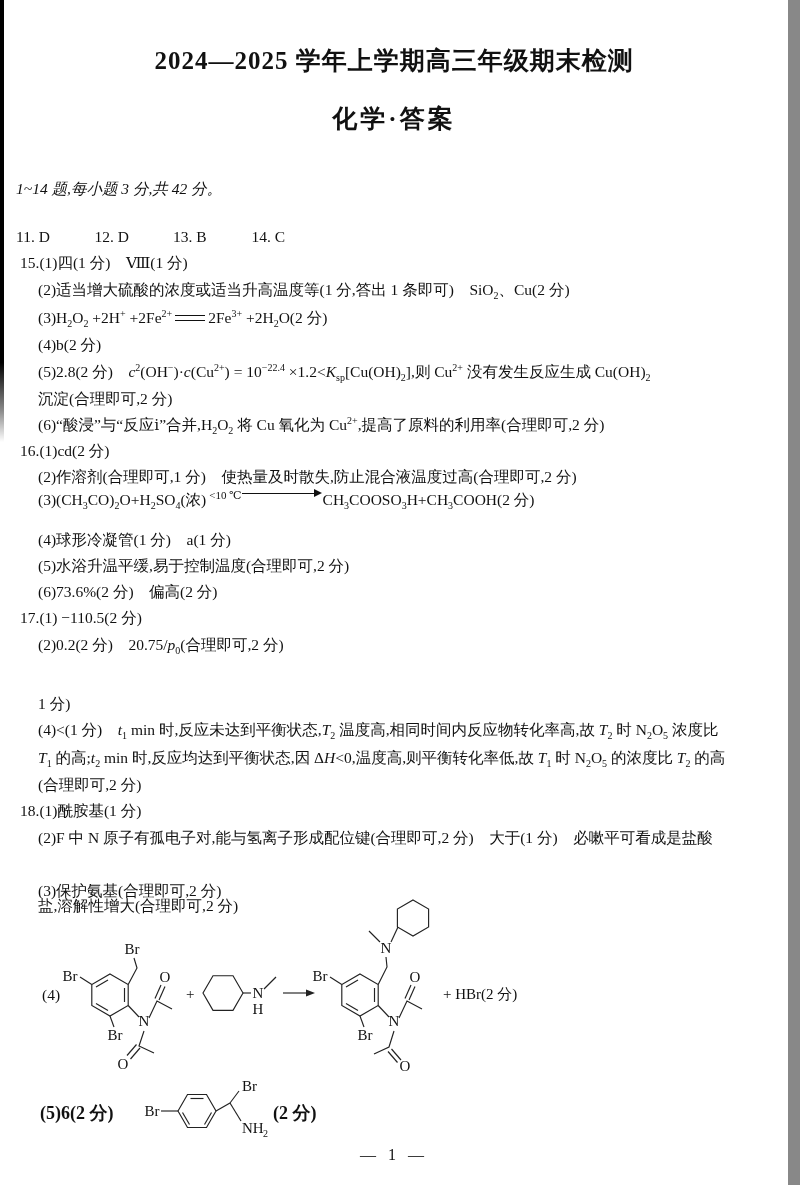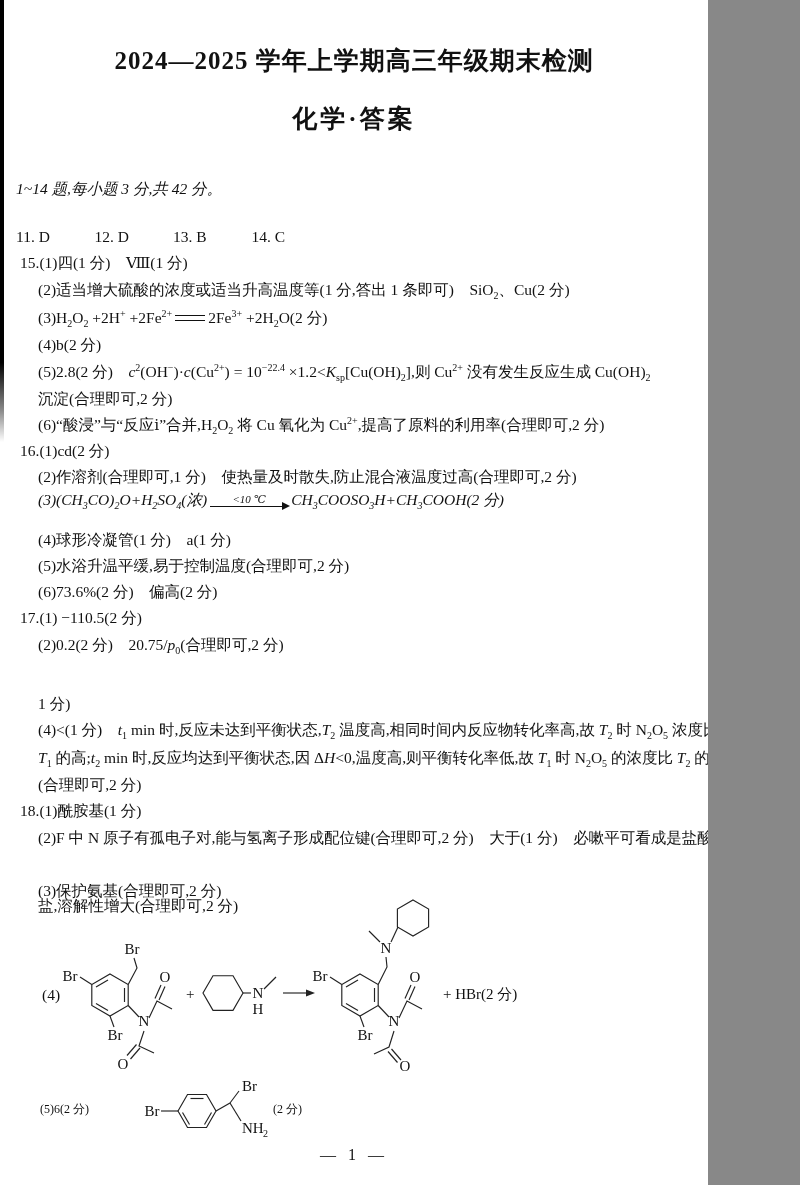--- a/index.html
+++ b/index.html
@@ -1,47 +1,47 @@
 <!DOCTYPE html>
 <html><head>
 <meta charset="utf-8">
 <style>
   html,body{margin:0;padding:0;background:#888;}
-  .page{position:relative;width:708px;height:1185px;background:#ffffff;overflow:hidden;
+  .page{position:relative;width:788px;height:1185px;background:#ffffff;overflow:hidden;
         font-family:"Liberation Serif","DejaVu Serif",serif;color:#111;}
   .scanbar{position:absolute;left:0;top:0;width:4px;height:442px;
            background:linear-gradient(#000 0 82%,rgba(0,0,0,.45) 93%,rgba(0,0,0,0));}
   .title{position:absolute;top:44px;left:0;right:0;text-align:center;
          font-size:25px;font-weight:bold;letter-spacing:1px;}
   .subtitle{position:absolute;top:102px;left:0;right:0;text-align:center;
             font-size:25px;font-weight:bold;letter-spacing:3px;}
   .ln{position:absolute;left:38px;right:4px;font-size:15.5px;line-height:22px;white-space:nowrap;}
   .qhead{left:20px;}
   .mcintro{position:absolute;top:179px;left:16px;font-size:15.5px;font-style:italic;}
   .mcrow{position:absolute;left:16px;right:0;font-size:15.5px;}
   .mcrow span{display:inline-block;width:78.5px;}
   sub,sup{font-size:10px;line-height:0;}
   i{font-style:italic;}
-  .tallln{display:flex;align-items:flex-end;font-style:italic;}
-  .rstack{display:inline-flex;flex-direction:column;align-items:center;margin:0 3px;vertical-align:middle;}
+  .tallln{display:flex;align-items:flex-start;}
+  .rstack{display:inline-flex;flex-direction:row;align-items:center;margin:0 3px;vertical-align:middle;}
   .rstack .cond{font-size:11px;line-height:12px;margin-bottom:1px;white-space:nowrap;}
   .arrowline{position:relative;width:78px;height:1.2px;background:#111;margin-bottom:4px;}
   .arrowline::after{content:"";position:absolute;right:-2px;top:-3.6px;
         border-left:8px solid #111;border-top:4px solid transparent;border-bottom:4px solid transparent;}
   .dblline{width:64px;height:3.4px;border-top:1.2px solid #111;border-bottom:1.2px solid #111;margin-bottom:3px;}
   .dbleq{display:inline-block;width:30px;height:3.4px;border-top:1.4px solid #111;
          border-bottom:1.4px solid #111;vertical-align:middle;margin:0 3px 3px 3px;}
   .scheme{position:absolute;}
   svg{overflow:visible;}
   svg path, svg line, svg polyline{fill:none;stroke:#222;stroke-width:1.15;}
   svg polygon{fill:#222;stroke:none;}
   svg text{font-size:15px;fill:#111;font-family:"Liberation Serif","DejaVu Serif",serif;}
   svg text.svgsub{font-size:10px;}
   svg text.svglabel{font-size:15.5px;}
-  .inlinetxt{position:absolute;font-size:12px;}
+  .inlinetxt{position:absolute;font-size:18px;font-weight:bold;}
   .footer{position:absolute;top:1146px;left:0;right:0;text-align:center;font-size:16px;letter-spacing:4px;}
 </style>
 </head>
 <body>
 
 <div class="page">
   <div class="scanbar"></div>
 
   <div class="title">2024—2025 学年上学期高三年级期末检测</div>
   <div class="subtitle">化学·答案</div>

